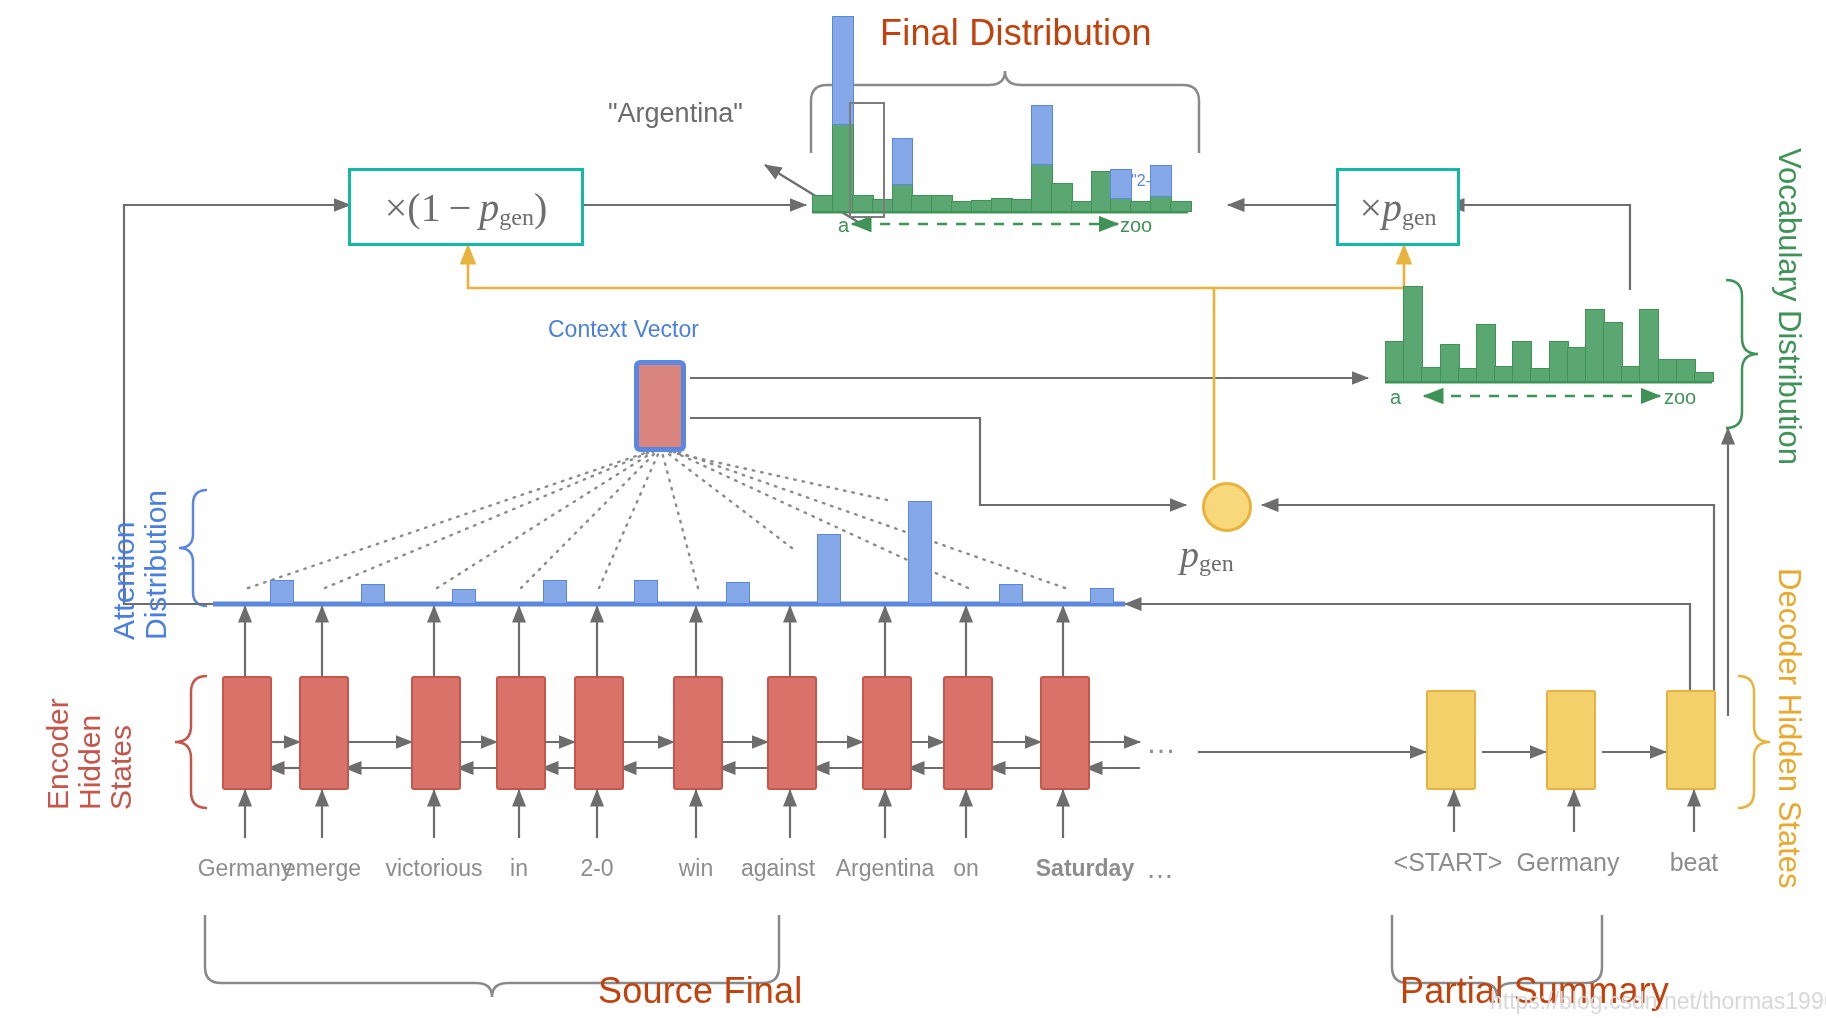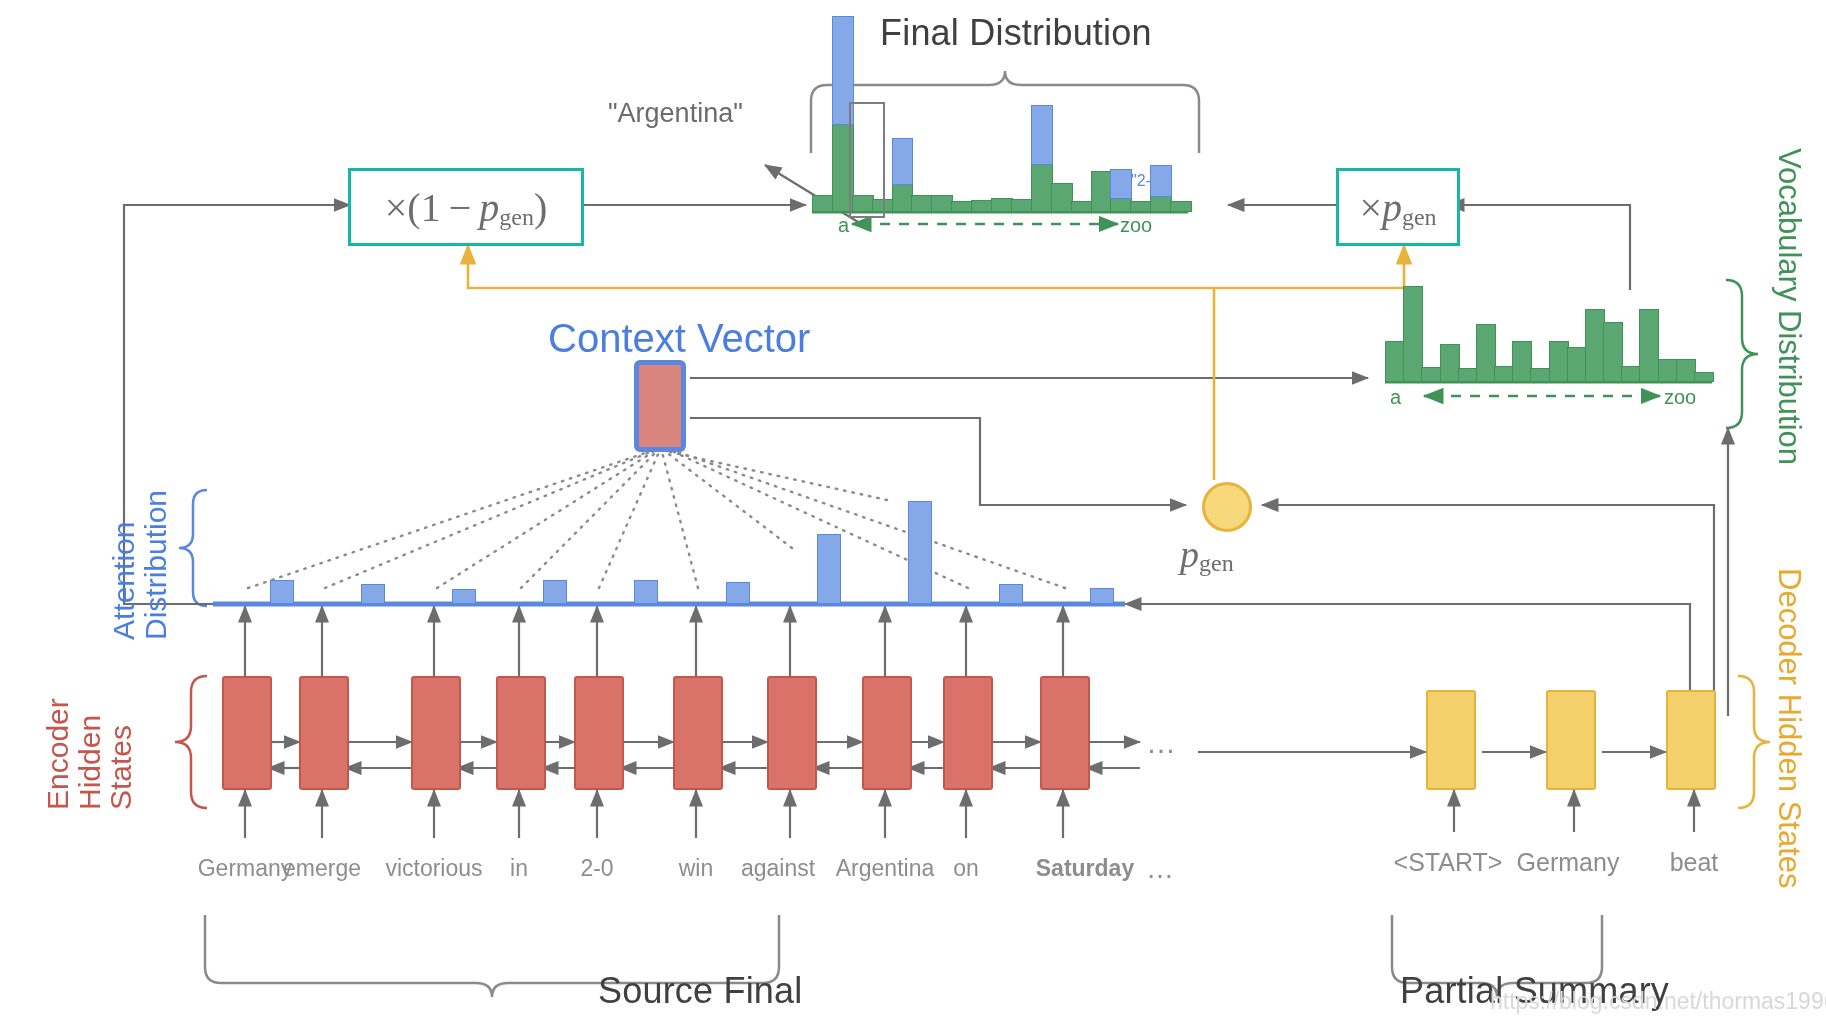--- a/index.html
+++ b/index.html
@@ -8,33 +8,33 @@
     background:#ffffff;
     font-family:"Liberation Sans", sans-serif;
     overflow:hidden;
     position:relative;
   }
   #stage{position:absolute;left:0;top:0;width:1826px;height:1018px;}
   .abs{position:absolute;}
 
   
   .ttl{
-    color:#404040;font-size:36px;letter-spacing:.2px;white-space:nowrap;
+    color:#c2410c;font-size:36px;letter-spacing:.2px;white-space:nowrap;
   }
   .word{
     color:#8d8d8d;font-size:23px;white-space:nowrap;text-align:center;
   }
   .quote{color:#6b6b6b;font-size:27px;white-space:nowrap;}
   .axlab{color:#3f9356;font-size:20px;white-space:nowrap;}
   .minitag{color:#5b87df;font-size:16px;white-space:nowrap;}
 
   .vlabel{
     white-space:nowrap;transform-origin:0 0;font-size:30px;line-height:1.05;
   }
-  .ctxttl{color:#4a7fe0;font-size:40px;white-space:nowrap;}
+  .ctxttl{color:#4a7fe0;font-size:23px;white-space:nowrap;}
 
   
   .fbox{
     border:3px solid #14b8a6;background:#ffffff;
     display:flex;align-items:center;justify-content:center;
     color:#6d6d6d;font-family:"Liberation Serif", serif;
   }
   .fbox .math{font-style:italic;font-size:40px;letter-spacing:0px;}
   .fbox .math .up{font-style:normal;}
   .sub{font-size:24px;font-style:normal;vertical-align:-4px;letter-spacing:0;}

